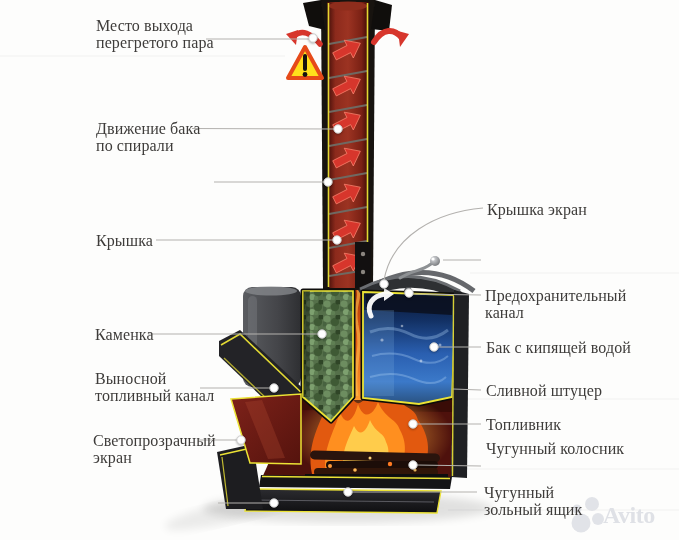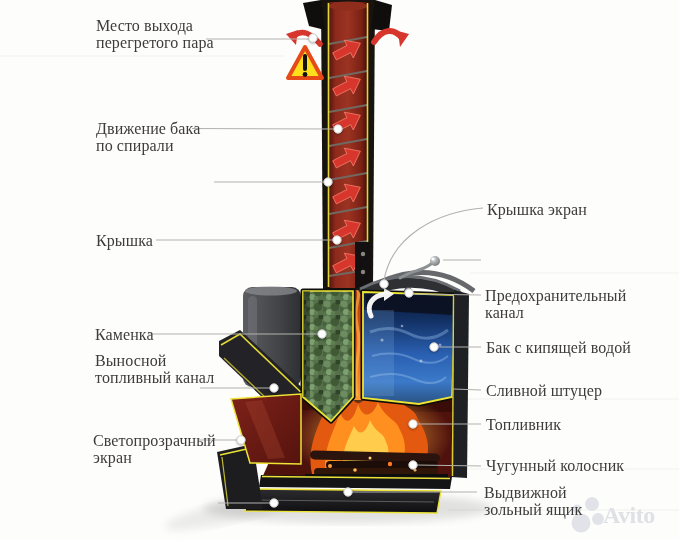--- a/index.html
+++ b/index.html
@@ -289,29 +289,29 @@
         <circle cx="598" cy="519" r="6"></circle>
     </g>
   </svg>
 
   <div class="lbl" style="top:17px;left:96px">Место выхода
 перегретого пара</div>
   <div class="lbl" style="top:120px;left:96px">Движение бака
 по спирали</div>
   <div class="lbl" style="top:232px;left:96px">Крышка</div>
   <div class="lbl" style="top:326px;left:95px">Каменка</div>
-  <div class="lbl" style="top:352px;left:95px">Выносной
+  <div class="lbl" style="top:370px;left:95px">Выносной
 топливный канал</div>
   <div class="lbl" style="top:432px;left:93px">Светопрозрачный
 экран</div>
 
   <div class="lbl right" style="top:201px;left:487px">Крышка экран</div>
   <div class="lbl right" style="top:287px;left:485px">Предохранительный
 канал</div>
   <div class="lbl right" style="top:339px;left:486px">Бак с кипящей водой</div>
   <div class="lbl right" style="top:382px;left:486px">Сливной штуцер</div>
   <div class="lbl right" style="top:416px;left:486px">Топливник</div>
-  <div class="lbl right" style="top:457px;left:486px">Чугунный колосник</div>
-  <div class="lbl right" style="top:484px;left:484px">Выдвижной
+  <div class="lbl right" style="top:440px;left:486px">Чугунный колосник</div>
+  <div class="lbl right" style="top:484px;left:484px">Чугунный
 зольный ящик</div>
 
   <div id="wm-text">Avito</div>
 </div>
 
 </body></html>

